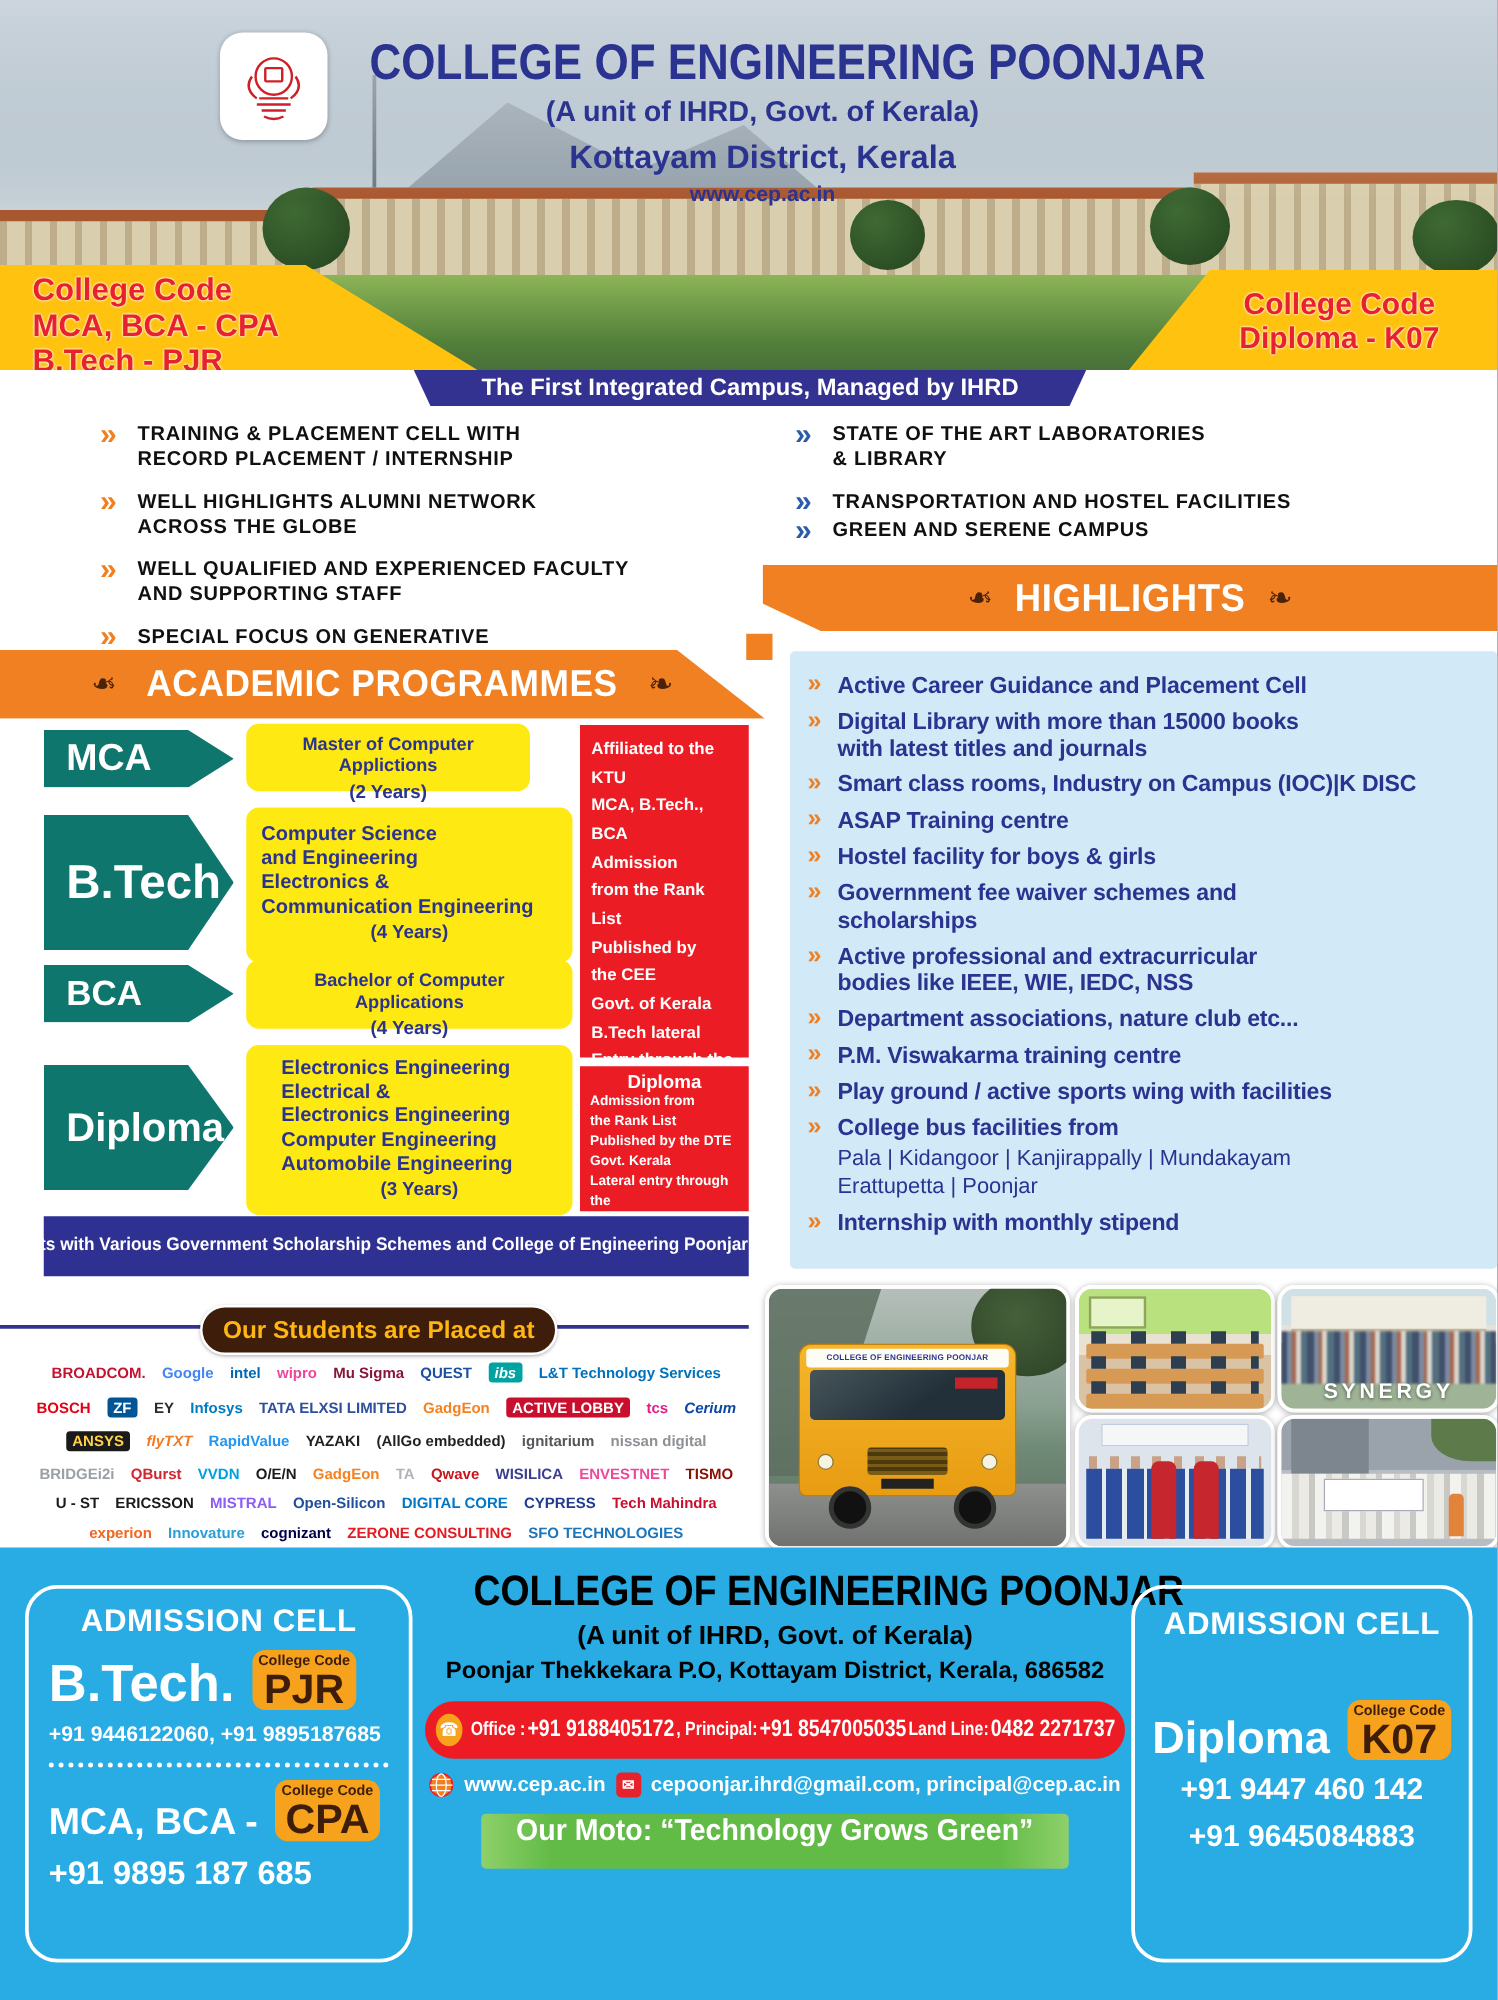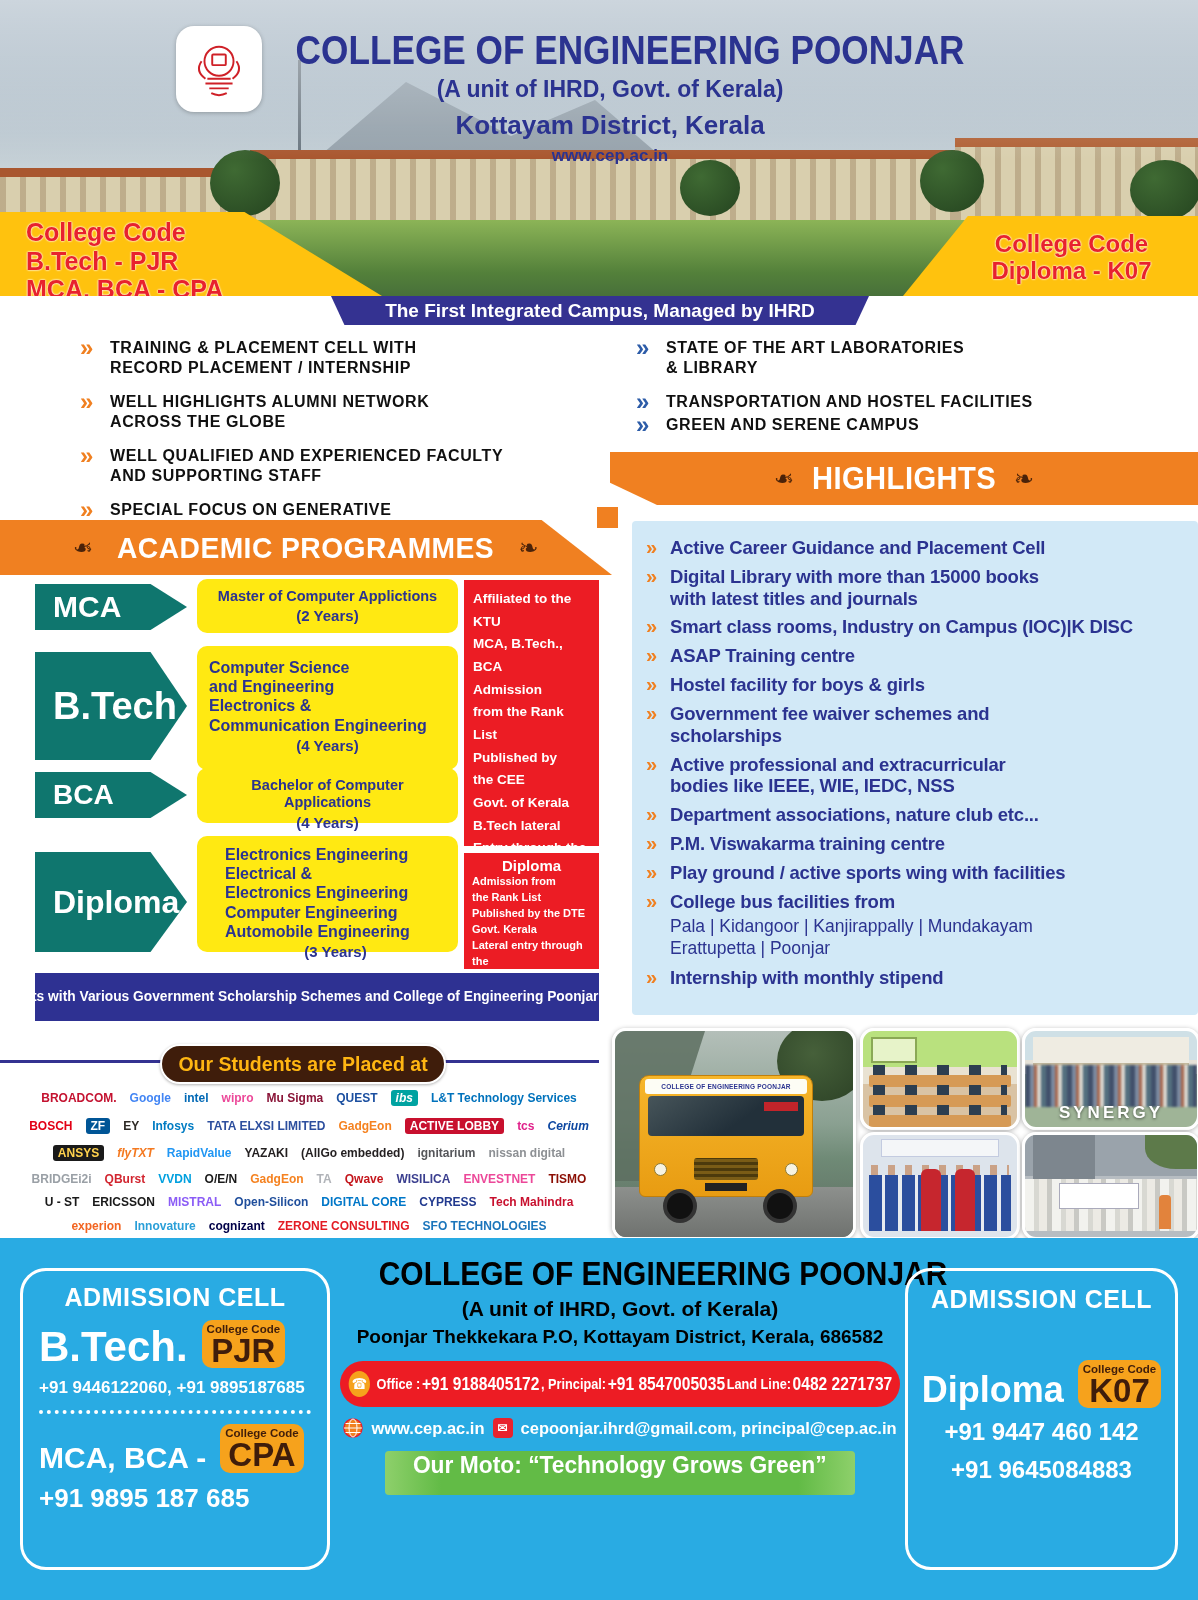--- a/index.html
+++ b/index.html
@@ -60,24 +60,24 @@
   .fleur.flip{transform:scaleX(-1);}
   .decor-sq{left:597px;top:507px;width:21px;height:21px;background:#f08021;}
   
   .prog-label{background:#0f766e;color:#fff;font-weight:900;display:flex;align-items:center;
               padding-left:18px;box-sizing:border-box;clip-path:polygon(0 0,76% 0,100% 50%,76% 100%,0 100%);}
   .pl1{left:35px;top:584px;width:152px;height:46px;font-size:30px;}
   .pl2{left:35px;top:652px;width:152px;height:108px;font-size:38px;}
   .pl3{left:35px;top:772px;width:152px;height:46px;font-size:28px;}
   .pl4{left:35px;top:852px;width:152px;height:100px;font-size:32px;}
   .prog-box{background:#ffe912;border-radius:10px;color:#2b3390;box-sizing:border-box;padding:7px 12px;}
-  .pb1{left:197px;top:579px;width:261px;height:54px;text-align:center;padding-top:9px;}
+  .pb1{left:197px;top:579px;width:227px;height:54px;text-align:center;padding-top:9px;}
   .pb2{left:197px;top:646px;width:261px;height:124px;padding-top:12px;}
   .pb3{left:197px;top:768px;width:261px;height:55px;text-align:center;padding-top:9px;}
-  .pb4{left:197px;top:836px;width:261px;height:116px;padding-top:9px;padding-left:28px;}
+  .pb4{left:197px;top:836px;width:261px;height:136px;padding-top:9px;padding-left:28px;}
   .prog-desc{font-weight:800;line-height:1.2;font-size:16px;}
   .pb1 .prog-desc,.pb3 .prog-desc{font-size:14.5px;}
   .prog-years{font-weight:800;font-size:15px;text-align:center;margin-top:2px;}
   .affil{left:464px;top:580px;width:135px;height:266px;background:#ec1c24;color:#fff;
          font-size:13.5px;font-weight:800;line-height:1.68;padding:8px 9px;box-sizing:border-box;}
   .dip-box{left:464px;top:853px;width:135px;height:116px;background:#ec1c24;color:#fff;
            padding:4px 8px;box-sizing:border-box;}
   .dip-title{font-size:15px;font-weight:900;text-align:center;}
   .dip-body{font-size:11px;font-weight:700;line-height:1.45;}
   .merit{left:35px;top:973px;width:564px;height:48px;background:#2e3192;color:#fff;display:flex;
@@ -219,22 +219,22 @@
 
   <div class="abs hero-text">
     <div class="hero-title"><span class="sqz">COLLEGE OF ENGINEERING POONJAR</span></div>
     <div class="hero-sub">(A unit of IHRD, Govt. of Kerala)</div>
     <div class="hero-dist">Kottayam District, Kerala</div>
     <div class="hero-web">www.cep.ac.in</div>
   </div>
 
   <div class="abs code-left">
     <div class="code-line">College Code</div>
+    <div class="code-line">MCA, BCA - CPA</div>
     <div class="code-line">B.Tech - PJR</div>
-    <div class="code-line">MCA, BCA - CPA</div>
   </div>
   <div class="abs code-right">
     <div class="code-line" style="font-size:24px">College Code</div>
     <div class="code-line" style="font-size:24px">Diploma - K07</div>
   </div>
 
   <div class="abs ribbon">The First Integrated Campus, Managed by IHRD</div>
 
   <div class="abs ft-col ft-l">
     <div class="ft-item">

